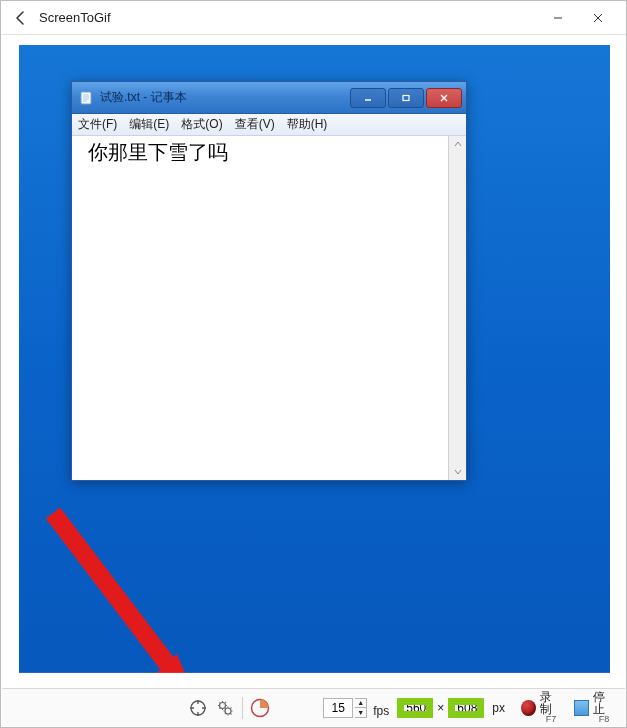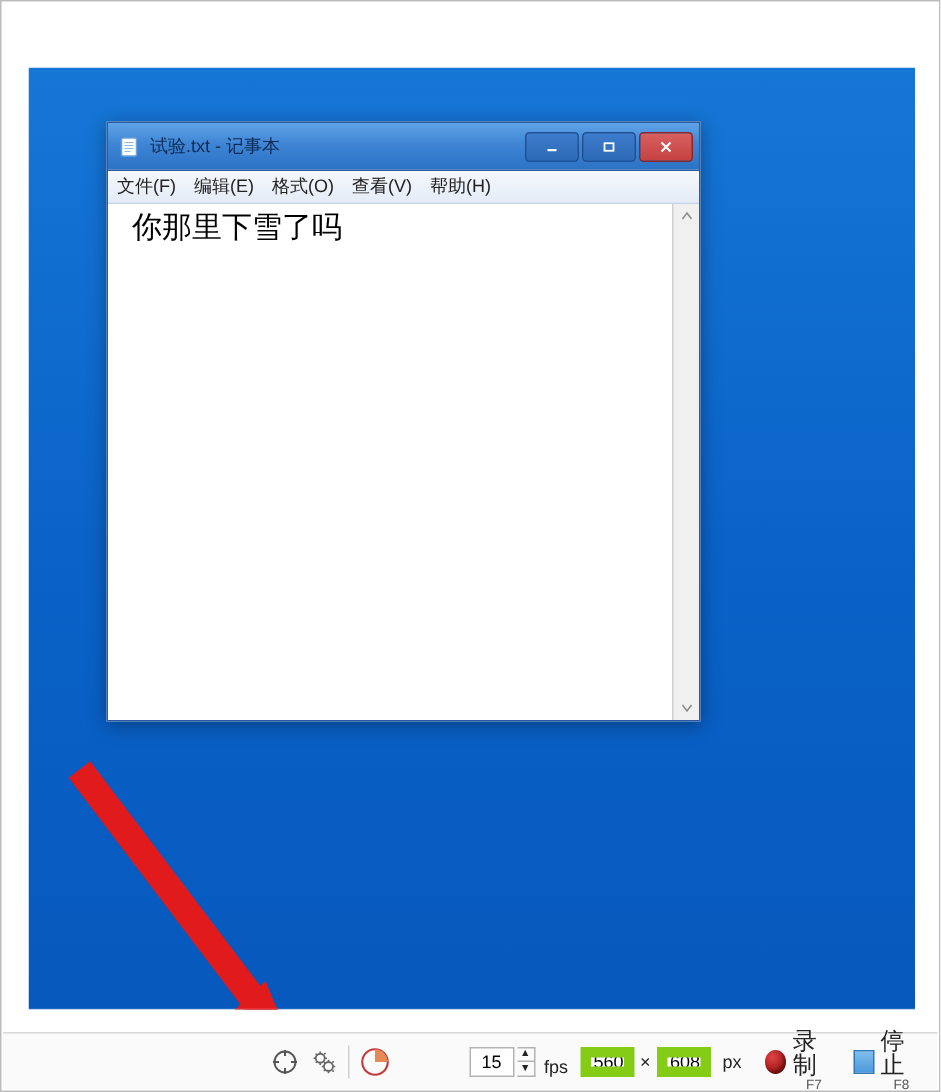--- a/index.html
+++ b/index.html
@@ -154,29 +154,49 @@
   .dimfield { width:36px; height:20px; border:7px solid #84cc16; font-size:12px; text-align:right; background:#fff; }
   .rec-btn, .stop-btn {
     display:flex; align-items:center; gap:4px;
     height: 28px;
     padding: 0 4px;
     cursor:pointer;
   }
   .rec-dot { width:16px; height:16px; border-radius:50%; background: radial-gradient(circle at 35% 30%, #d44 0%, #a81b1b 60%, #7a0e0e 100%); box-shadow: inset -2px -2px 2px rgba(0,0,0,0.3);}
   .stop-sq { width:16px; height:16px; background: linear-gradient(180deg,#7fbff0,#4d99da); border:1px solid #3177b8;}
   .btn-stack { display:flex; flex-direction:column; line-height:1; }
-  .btn-stack .lbl { font-size:16px; }
+  .btn-stack .lbl { font-size:12px; }
   .btn-stack .sub { font-size:9px; color:#555; text-align:center; }
   .flexgrow { flex:1; }
 </style>
 </head>
 <body>
 
 <div class="stg">
 
+  <div class="stg-titlebar">
+    <div class="stg-back">
+      <svg width="16" height="16" viewBox="0 0 16 16">
+        <path d="M10 2 L4 8 L10 14" stroke="#333" stroke-width="1.5" fill="none" stroke-linecap="round" stroke-linejoin="round"></path>
+      </svg>
+    </div>
+    <div class="stg-title">ScreenToGif</div>
+    <div class="stg-sysbtns">
+      <div>
+        <svg width="10" height="10" viewBox="0 0 10 10">
+            <path d="M1 5 H9" stroke="#333" stroke-width="1"></path>
+          </svg>
+      </div>
+      <div>
+        <svg width="10" height="10" viewBox="0 0 10 10">
+            <path d="M1 1 L9 9 M9 1 L1 9" stroke="#333" stroke-width="1"></path>
+          </svg>
+      </div>
+    </div>
+  </div>
 
   <div class="capture-region">
 
     <div class="notepad">
       <div class="np-titlebar">
         <div class="np-icon">
           <svg width="14" height="14" viewBox="0 0 14 14">
             <rect x="2" y="1" width="10" height="12" rx="1" fill="#fdfeff" stroke="#6aa1d8"></rect>
             <path d="M4 4h6M4 6h6M4 8h6M4 10h4" stroke="#8fb9e3" stroke-width="0.8"></path>
           </svg>

